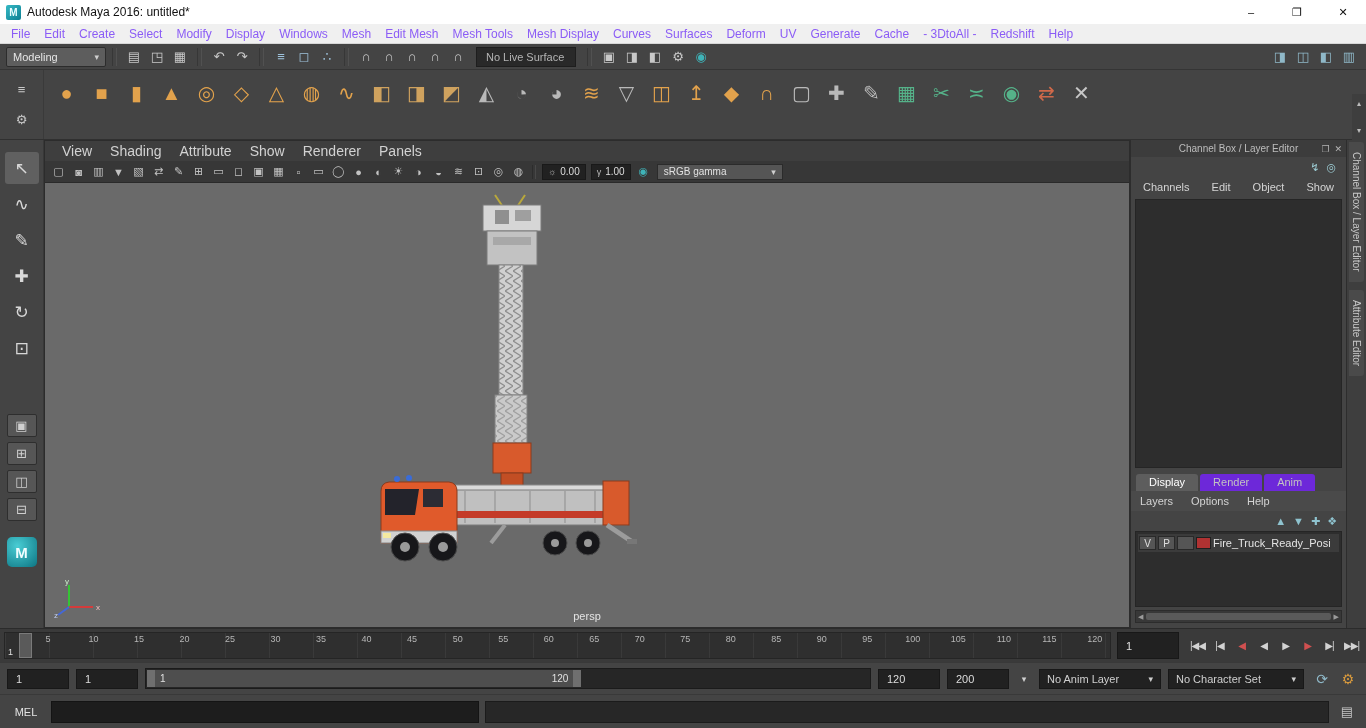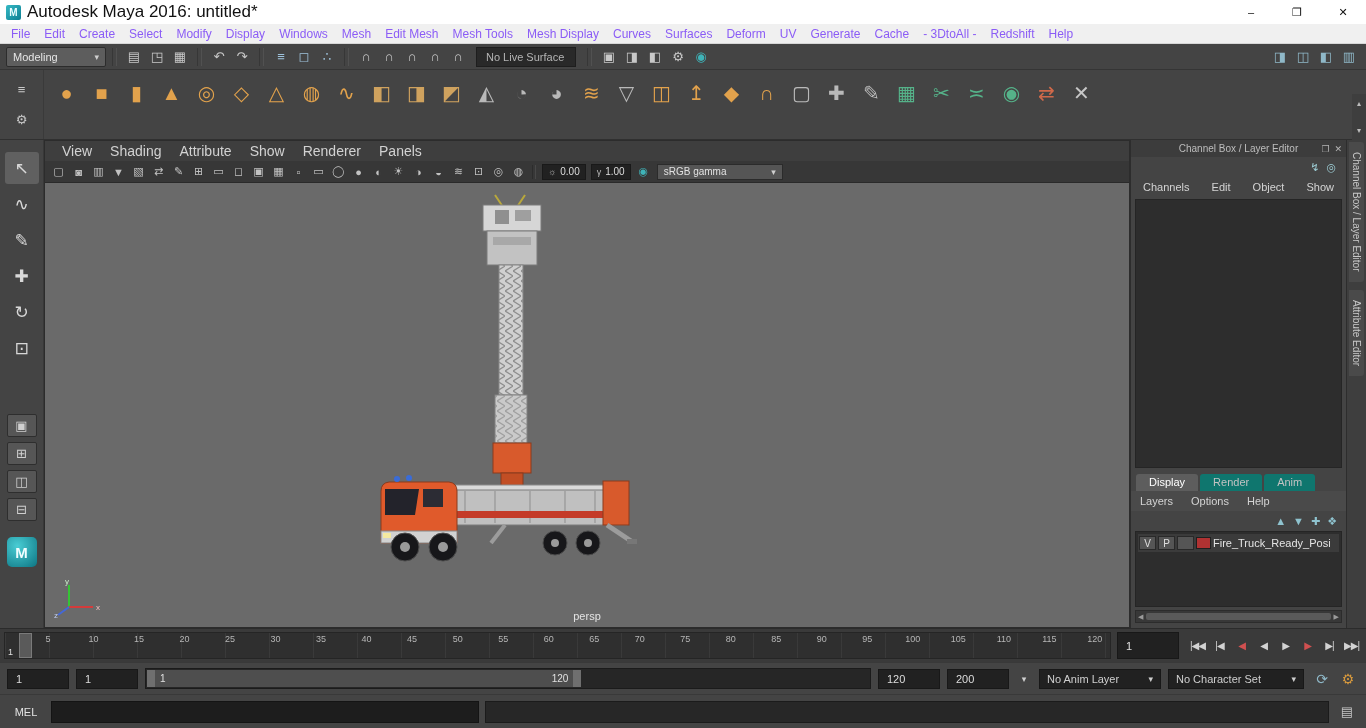--- a/index.html
+++ b/index.html
@@ -4,21 +4,21 @@
 <style>
   * { box-sizing: border-box; margin: 0; padding: 0; }
   html,body { width:1366px; height:728px; overflow:hidden; }
   body { font-family:"Liberation Sans","DejaVu Sans",sans-serif; background:#444; color:#ccc; font-size:12px; }
   .root { position:relative; width:1366px; height:728px; display:flex; flex-direction:column; }
 
   
   .titlebar { height:24px; background:#ffffff; display:flex; align-items:center; color:#000; flex:0 0 auto; }
   .app-icon { width:15px; height:15px; margin:0 6px; background:linear-gradient(135deg,#35b9c4,#0d7f93); color:#eafdff;
               font-size:10px; font-weight:bold; display:flex; align-items:center; justify-content:center; border-radius:2px; }
-  .title-text { font-size:17px; color:#111; }
+  .title-text { font-size:12px; color:#111; }
   .win-controls { margin-left:auto; display:flex; height:100%; }
   .win-btn { width:46px; display:flex; align-items:center; justify-content:center; font-size:11px; color:#111; }
 
   
   .menubar { height:20px; background:#f0f0f0; border-bottom:1px solid #d7d7d7; display:flex; align-items:center; padding-left:4px; flex:0 0 auto; }
   .menu-item { padding:12px 7px; font-size:12px; color:#8b5cf6; height:100%; display:flex; align-items:center; white-space:nowrap; }
 
   
   .statusline { height:26px; background:#444; border-bottom:1px solid #353535; display:flex; align-items:center; padding:0 6px; gap:2px; flex:0 0 auto; }
   .mode-select { width:100px; height:20px; background:#5d5d5d; border:1px solid #2c2c2c; border-radius:2px; color:#e6e6e6;
@@ -72,21 +72,21 @@
   .axis-svg { position:absolute; left:8px; bottom:8px; }
 
   
   .channelbox { width:216px; background:#444; border-left:1px solid #2d2d2d; display:flex; flex-direction:column; flex:0 0 auto; }
   .cb-titlebar { height:17px; background:#3c3c3c; position:relative; display:flex; align-items:center; justify-content:center; color:#bdbdbd; font-size:10px; flex:0 0 auto; }
   .cb-tb-icons { position:absolute; right:4px; display:flex; gap:5px; font-size:9px; color:#b5b5b5; }
   .cb-util { height:20px; display:flex; align-items:center; justify-content:flex-end; gap:7px; padding-right:10px; color:#9fd0d8; font-size:11px; flex:0 0 auto; }
   .cb-menus { height:20px; display:flex; align-items:center; justify-content:space-between; padding:0 12px; color:#d4d4d4; font-size:11px; flex:0 0 auto; }
   .cb-channels { flex:1; margin:2px 4px; background:#2d2d2d; border:1px solid #252525; min-height:0; }
   .layer-tabs { height:21px; display:flex; align-items:flex-end; gap:2px; padding-left:5px; flex:0 0 auto; }
-  .layer-tab { padding:2px 13px 3px; font-size:11px; color:#c2c2c2; background:#0f766e; border-radius:3px 3px 0 0; }
+  .layer-tab { padding:2px 13px 3px; font-size:11px; color:#c2c2c2; background:#6d28d9; border-radius:3px 3px 0 0; }
   .layer-tab[data-active="true"] { background:#5d5d5d; color:#fff; }
   .layer-menus { height:20px; background:#4a4a4a; display:flex; align-items:center; color:#d4d4d4; font-size:11px; flex:0 0 auto; }
   .layer-menus span { padding:0 9px; }
   .layer-toolbar { height:20px; display:flex; align-items:center; justify-content:flex-end; gap:7px; padding-right:9px; color:#8fc3cf; font-size:11px; flex:0 0 auto; }
   .layer-list { height:76px; margin:0 4px; background:#2d2d2d; border:1px solid #252525; padding:2px; flex:0 0 auto; }
   .layer-row { height:18px; display:flex; align-items:center; gap:2px; background:#3b3b3b; padding:0 1px; }
   .layer-box { width:17px; height:14px; background:#555; border:1px solid #292929; color:#e0e0e0; font-size:10px; display:flex; align-items:center; justify-content:center; }
   .layer-swatch { width:15px; height:12px; border:1px solid #1f1f1f; }
   .layer-name { color:#e4e4e4; font-size:11px; white-space:nowrap; overflow:hidden; flex:1; }
   .cb-hscroll { height:13px; margin:3px 4px 5px; background:#383838; border:1px solid #2c2c2c; display:flex; align-items:center; padding:0 2px; font-size:7px; color:#9a9a9a; flex:0 0 auto; }

